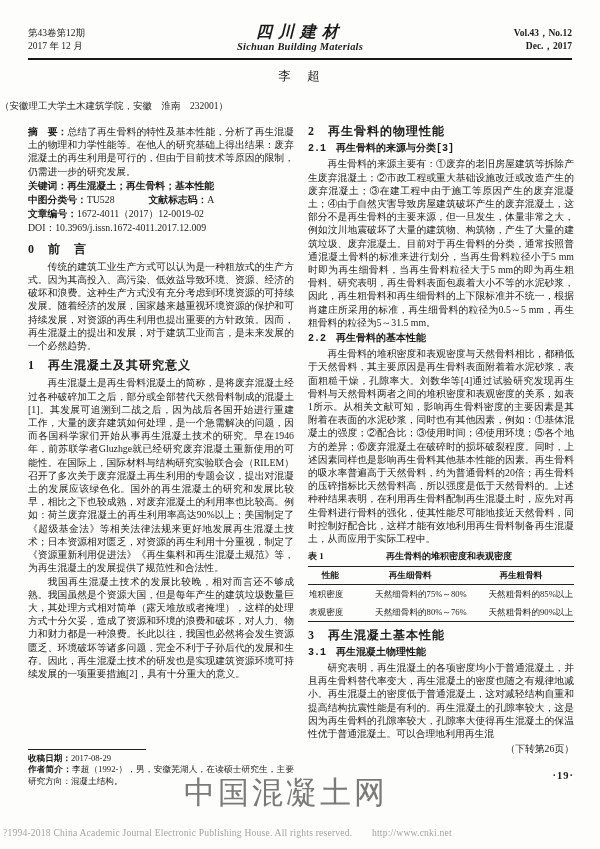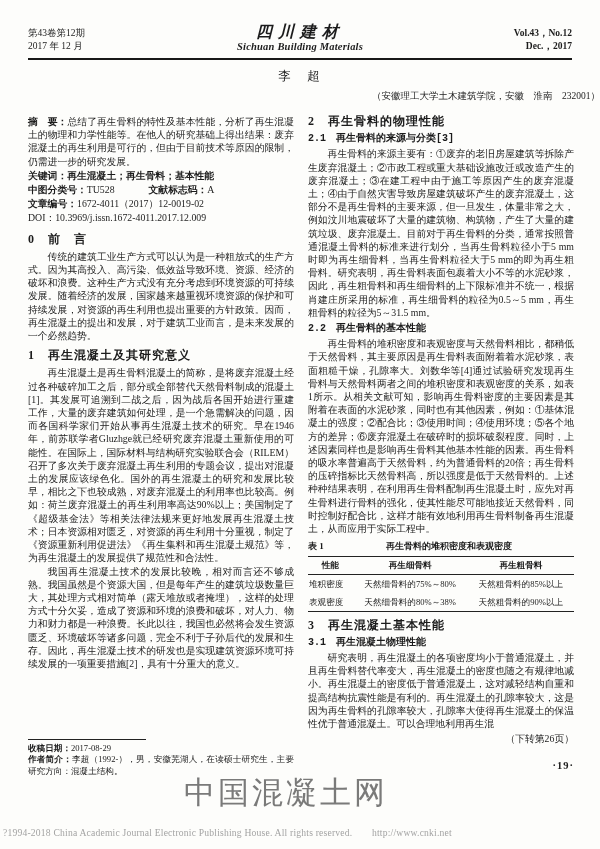--- a/index.html
+++ b/index.html
@@ -34,21 +34,21 @@
   
   .title {
     margin-top: 20px; text-align: center;
     font-size: 19px; font-weight: bold; letter-spacing: 2.5px;
   }
   .author {
     margin-top: 8px; text-align: center;
     font-size: 12.5px; letter-spacing: 2px;
   }
   .affiliation {
-    margin-top: 5px; text-align: right;
+    margin-top: 15px; text-align: left;
     font-size: 9.5px;
   }
   
   .columns {
     display: flex; gap: 14px;
     margin: 12px 26px 0 28px;
     height: 662px;
   }
   .col { width: 266px; font-size: 9.8px; line-height: 13.2px; text-align: justify; }
   .col-left { display: flex; flex-direction: column; }
@@ -77,21 +77,21 @@
   table.t1 {
     width: 100%; border-collapse: collapse;
     font-size: 8.6px; line-height: 11px;
     border-top: 1.6px solid #222; border-bottom: 1.6px solid #222;
     margin-bottom: 4px;
   }
   table.t1 th {
     font-weight: bold; padding: 3px 1px;
     border-bottom: 1px solid #222; text-align: center;
   }
-  table.t1 td { padding: 4px 1px 3px 1px; text-align: center; white-space: nowrap; }
+  table.t1 td { padding: 4px 1px 3px 1px; text-align: right; white-space: nowrap; }
   table.t1 td:first-child { text-align: left; }
   
   .continuation { text-align: right; text-indent: 0; margin-top: 2px; }
   .page-num { text-align: right; font-weight: bold; font-size: 10.5px; margin-top: 14px; letter-spacing: 1px; }
   
   .watermark {
     position: absolute; left: 184px; top: 772px;
     font-size: 31px; letter-spacing: 3px;
     color: #737373; opacity: 0.95;
     font-family: "Liberation Serif", "DejaVu Serif", serif;
@@ -184,21 +184,21 @@
           </tr>
         </thead>
         <tbody>
           <tr>
             <td>堆积密度</td>
             <td>天然细骨料的75%～80%</td>
             <td>天然粗骨料的85%以上</td>
           </tr>
           <tr>
             <td>表观密度</td>
-            <td>天然细骨料的80%～38%</td>
+            <td>天然细骨料的80%～76%</td>
             <td>天然粗骨料的90%以上</td>
           </tr>
         </tbody>
       </table>
 
       <div class="sec-h">3　再生混凝土基本性能</div>
       <div class="sub-h">3.1　再生混凝土物理性能</div>
       <div class="para">研究表明，再生混凝土的各项密度均小于普通混凝土，并且再生骨料替代率变大，再生混凝土的密度也随之有规律地减小。再生混凝土的密度低于普通混凝土，这对减轻结构自重和提高结构抗震性能是有利的。再生混凝土的孔隙率较大，这是因为再生骨料的孔隙率较大，孔隙率大使得再生混凝土的保温性优于普通混凝土。可以合理地利用再生混</div>
 
       <div class="continuation">（下转第26页）</div>

